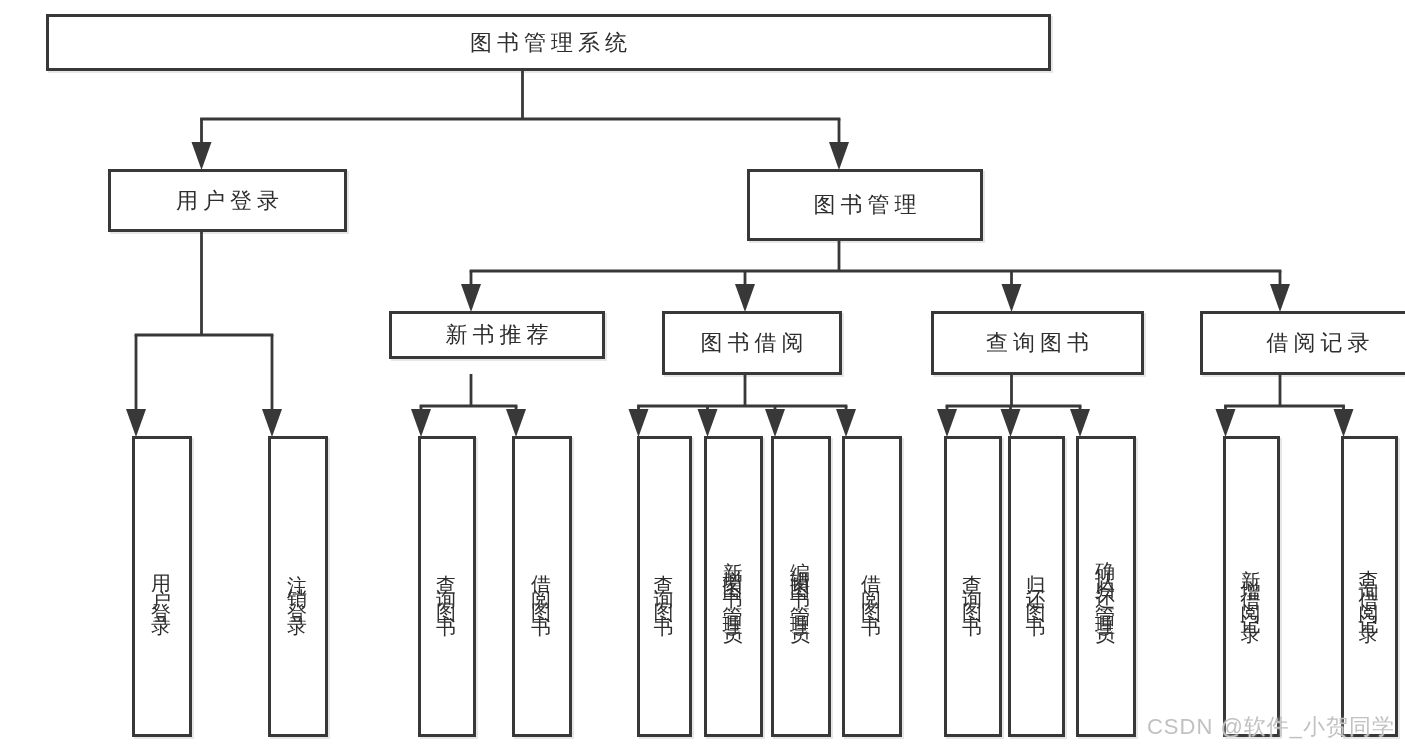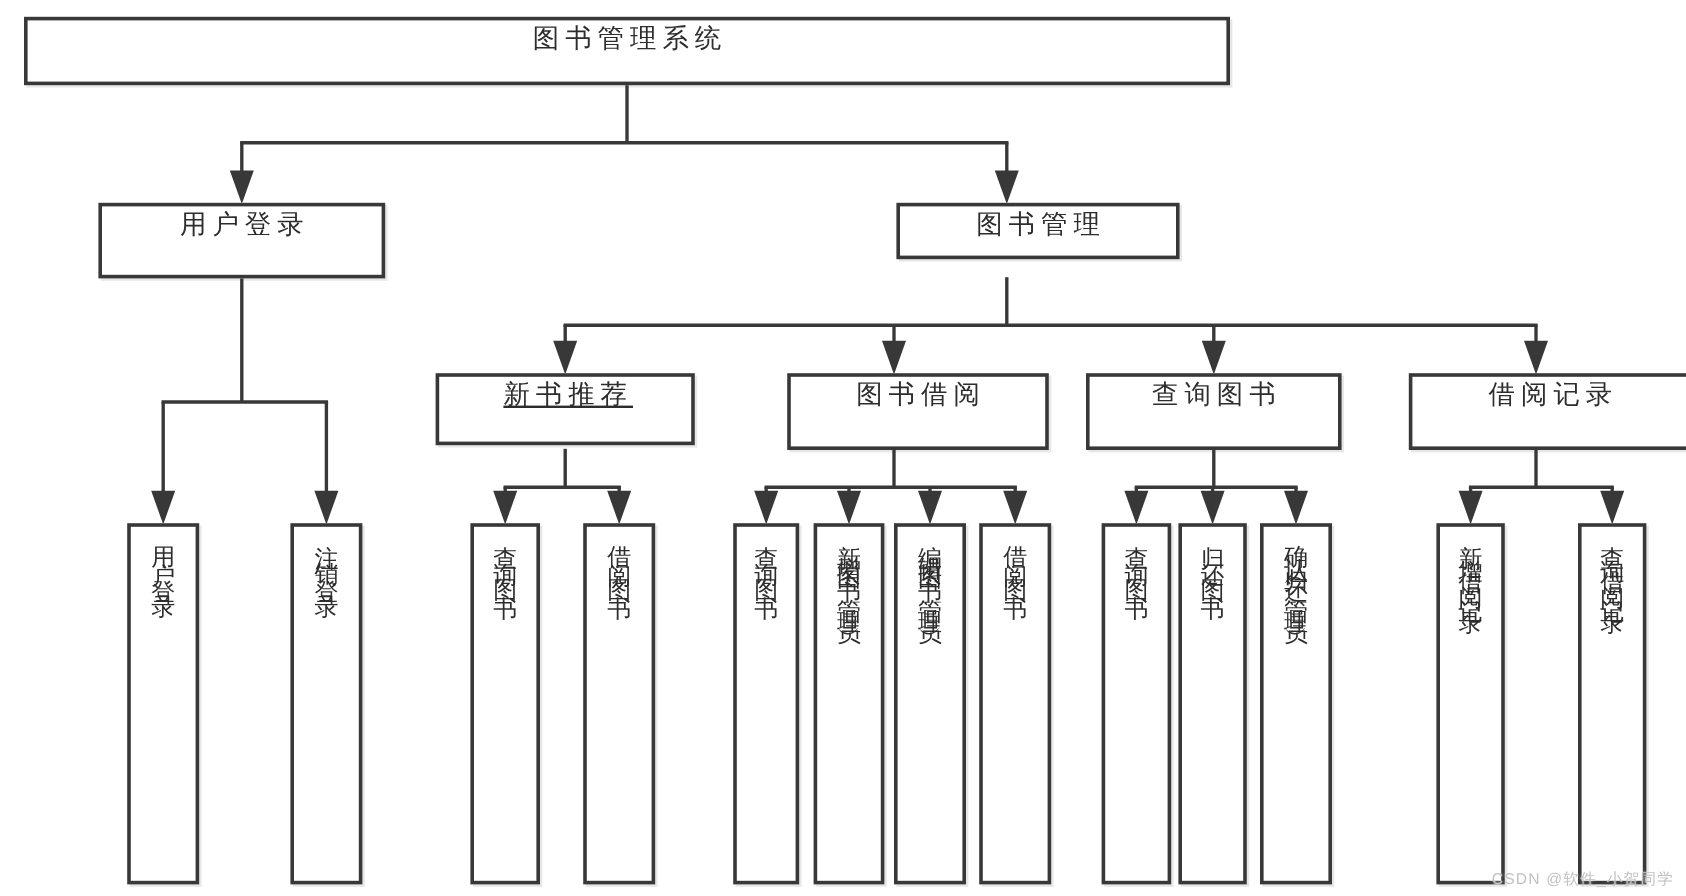--- a/index.html
+++ b/index.html
@@ -9,41 +9,42 @@
     background:var(--bg,#ffffff);
     font-family:"Liberation Sans",sans-serif;
     overflow:hidden;
   }
   .stage svg{position:absolute;left:0;top:0;z-index:0;}
   .box{
     position:absolute;
     box-sizing:border-box;
     background:#ffffff;
     border:3px solid var(--line,#383838);
-    display:flex;justify-content:center;
+    display:flex;align-items:center;justify-content:center;
     color:var(--text,#2d2d2d);
     z-index:1;
     box-shadow:2px 2px 0 rgba(60,60,60,.12);
+    margin-left:26px;
   }
   .box.h span{
     font-size:22px;
     letter-spacing:5px;
     white-space:nowrap;
     transform:translateX(2.5px); 
   }
   .box.v span{
     writing-mode:vertical-rl;
     text-orientation:mixed;
     font-size:20px;
     white-space:nowrap;
   }
   .watermark{
     position:absolute;
     right:10px;bottom:5px;
-    font-size:13px;
+    font-size:22px;
     letter-spacing:1px;
     color:var(--wm,#c1c1c1);
     text-shadow:0 0 2px #ffffff;
     z-index:2;
     white-space:nowrap;
   }
 </style>
 </head>
 <body>
 
@@ -102,27 +103,27 @@
       <line x1="1343.5" y1="406" x2="1343.5" y2="410" stroke="#383838" stroke-width="2.8"></line>
       <polygon points="1333.5,409 1353.5,409 1343.5,437" fill="#383838"></polygon>
     </svg>
   <div class="watermark">CSDN @软件_小贺同学</div>
 <div class="box h" style="left: 20px; top: 14px; width: 1005px; height: 57px;">
       <span>图书管理系统</span>
     </div>
     <div class="box h" style="left: 82px; top: 169px; width: 239px; height: 63px;">
       <span>用户登录</span>
     </div>
-    <div class="box h" style="left: 747px; top: 169px; width: 236px; height: 47px;">
+    <div class="box h" style="left: 721px; top: 169px; width: 236px; height: 72px;">
       <span>图书管理</span>
     </div>
-    <div class="box h" style="left: 363px; top: 311px; width: 216px; height: 60px; text-decoration: underline;">
+    <div class="box h" style="left: 363px; top: 311px; width: 216px; height: 48px;">
       <span>新书推荐</span>
     </div>
-    <div class="box h" style="left: 656px; top: 311px; width: 218px; height: 64px;">
+    <div class="box h" style="left: 636px; top: 311px; width: 180px; height: 64px;">
       <span>图书借阅</span>
     </div>
     <div class="box h" style="left: 905px; top: 311px; width: 213px; height: 64px;">
       <span>查询图书</span>
     </div>
     <div class="box h" style="left: 1174px; top: 311px; width: 236px; height: 64px;">
       <span>借阅记录</span>
     </div>
     <div class="box v" style="left: 106px; top: 436px; width: 60px; height: 301px;">
       <span style="letter-spacing: 14px;">用户登录</span>

